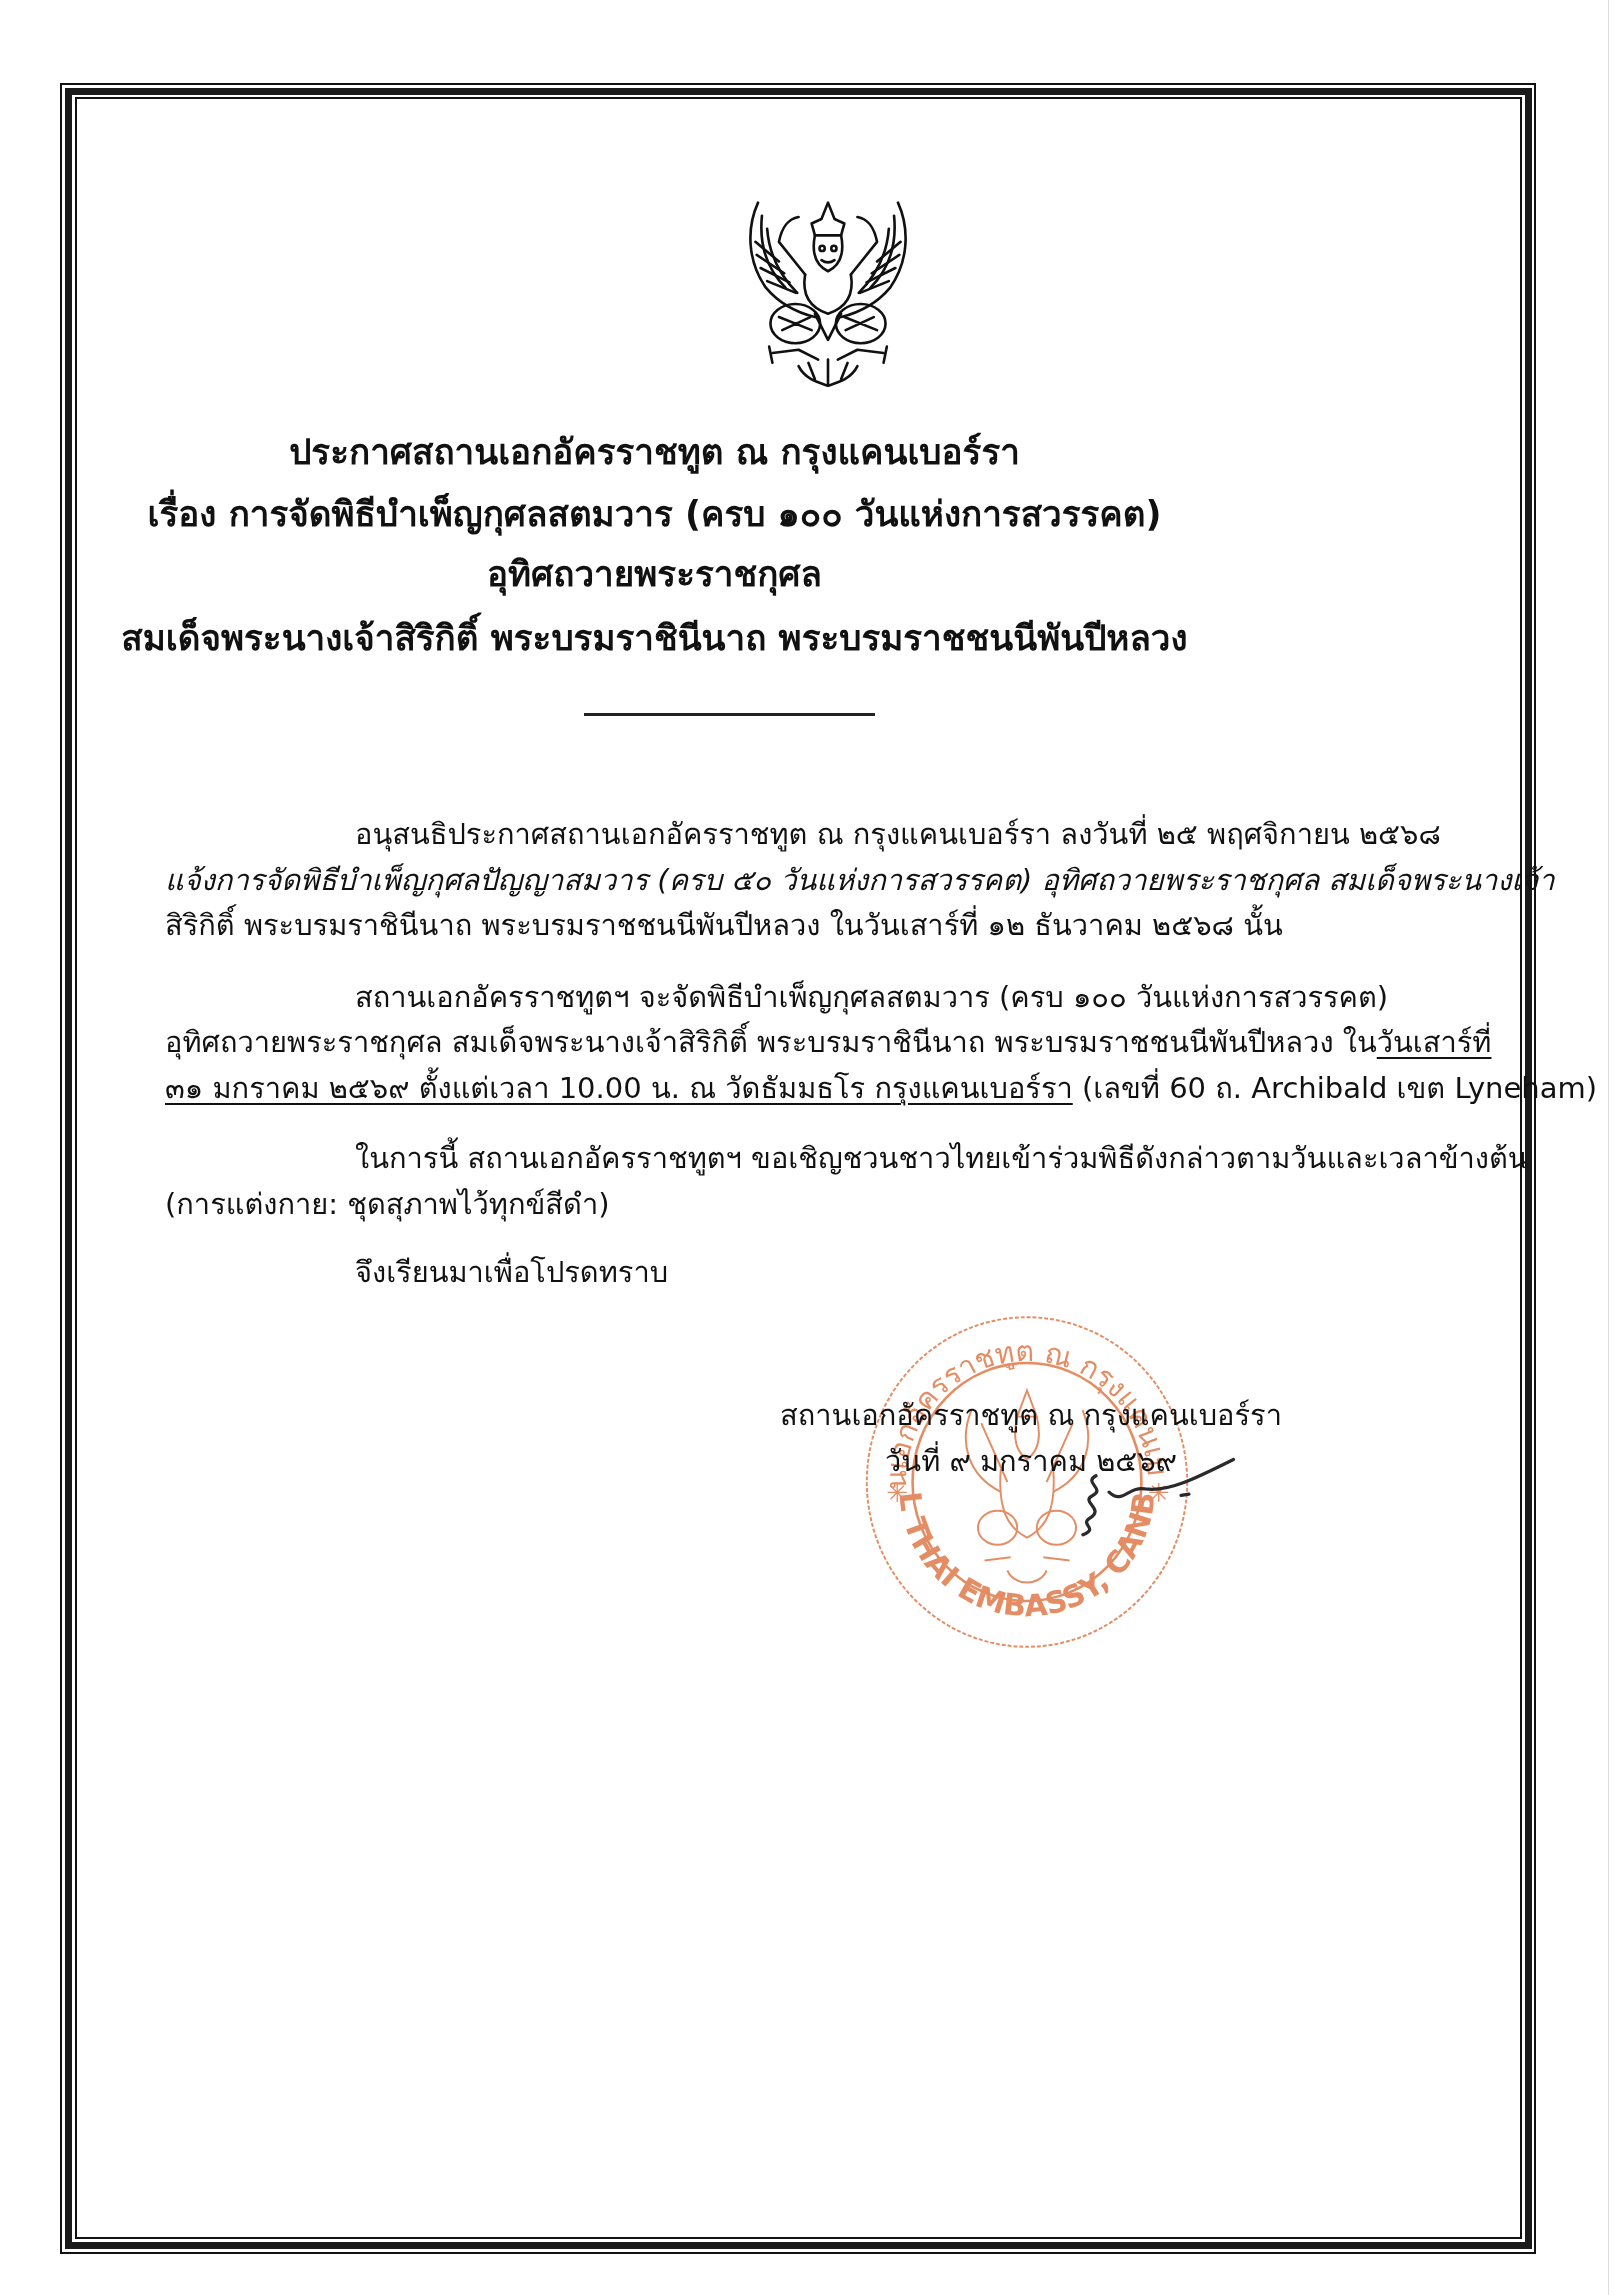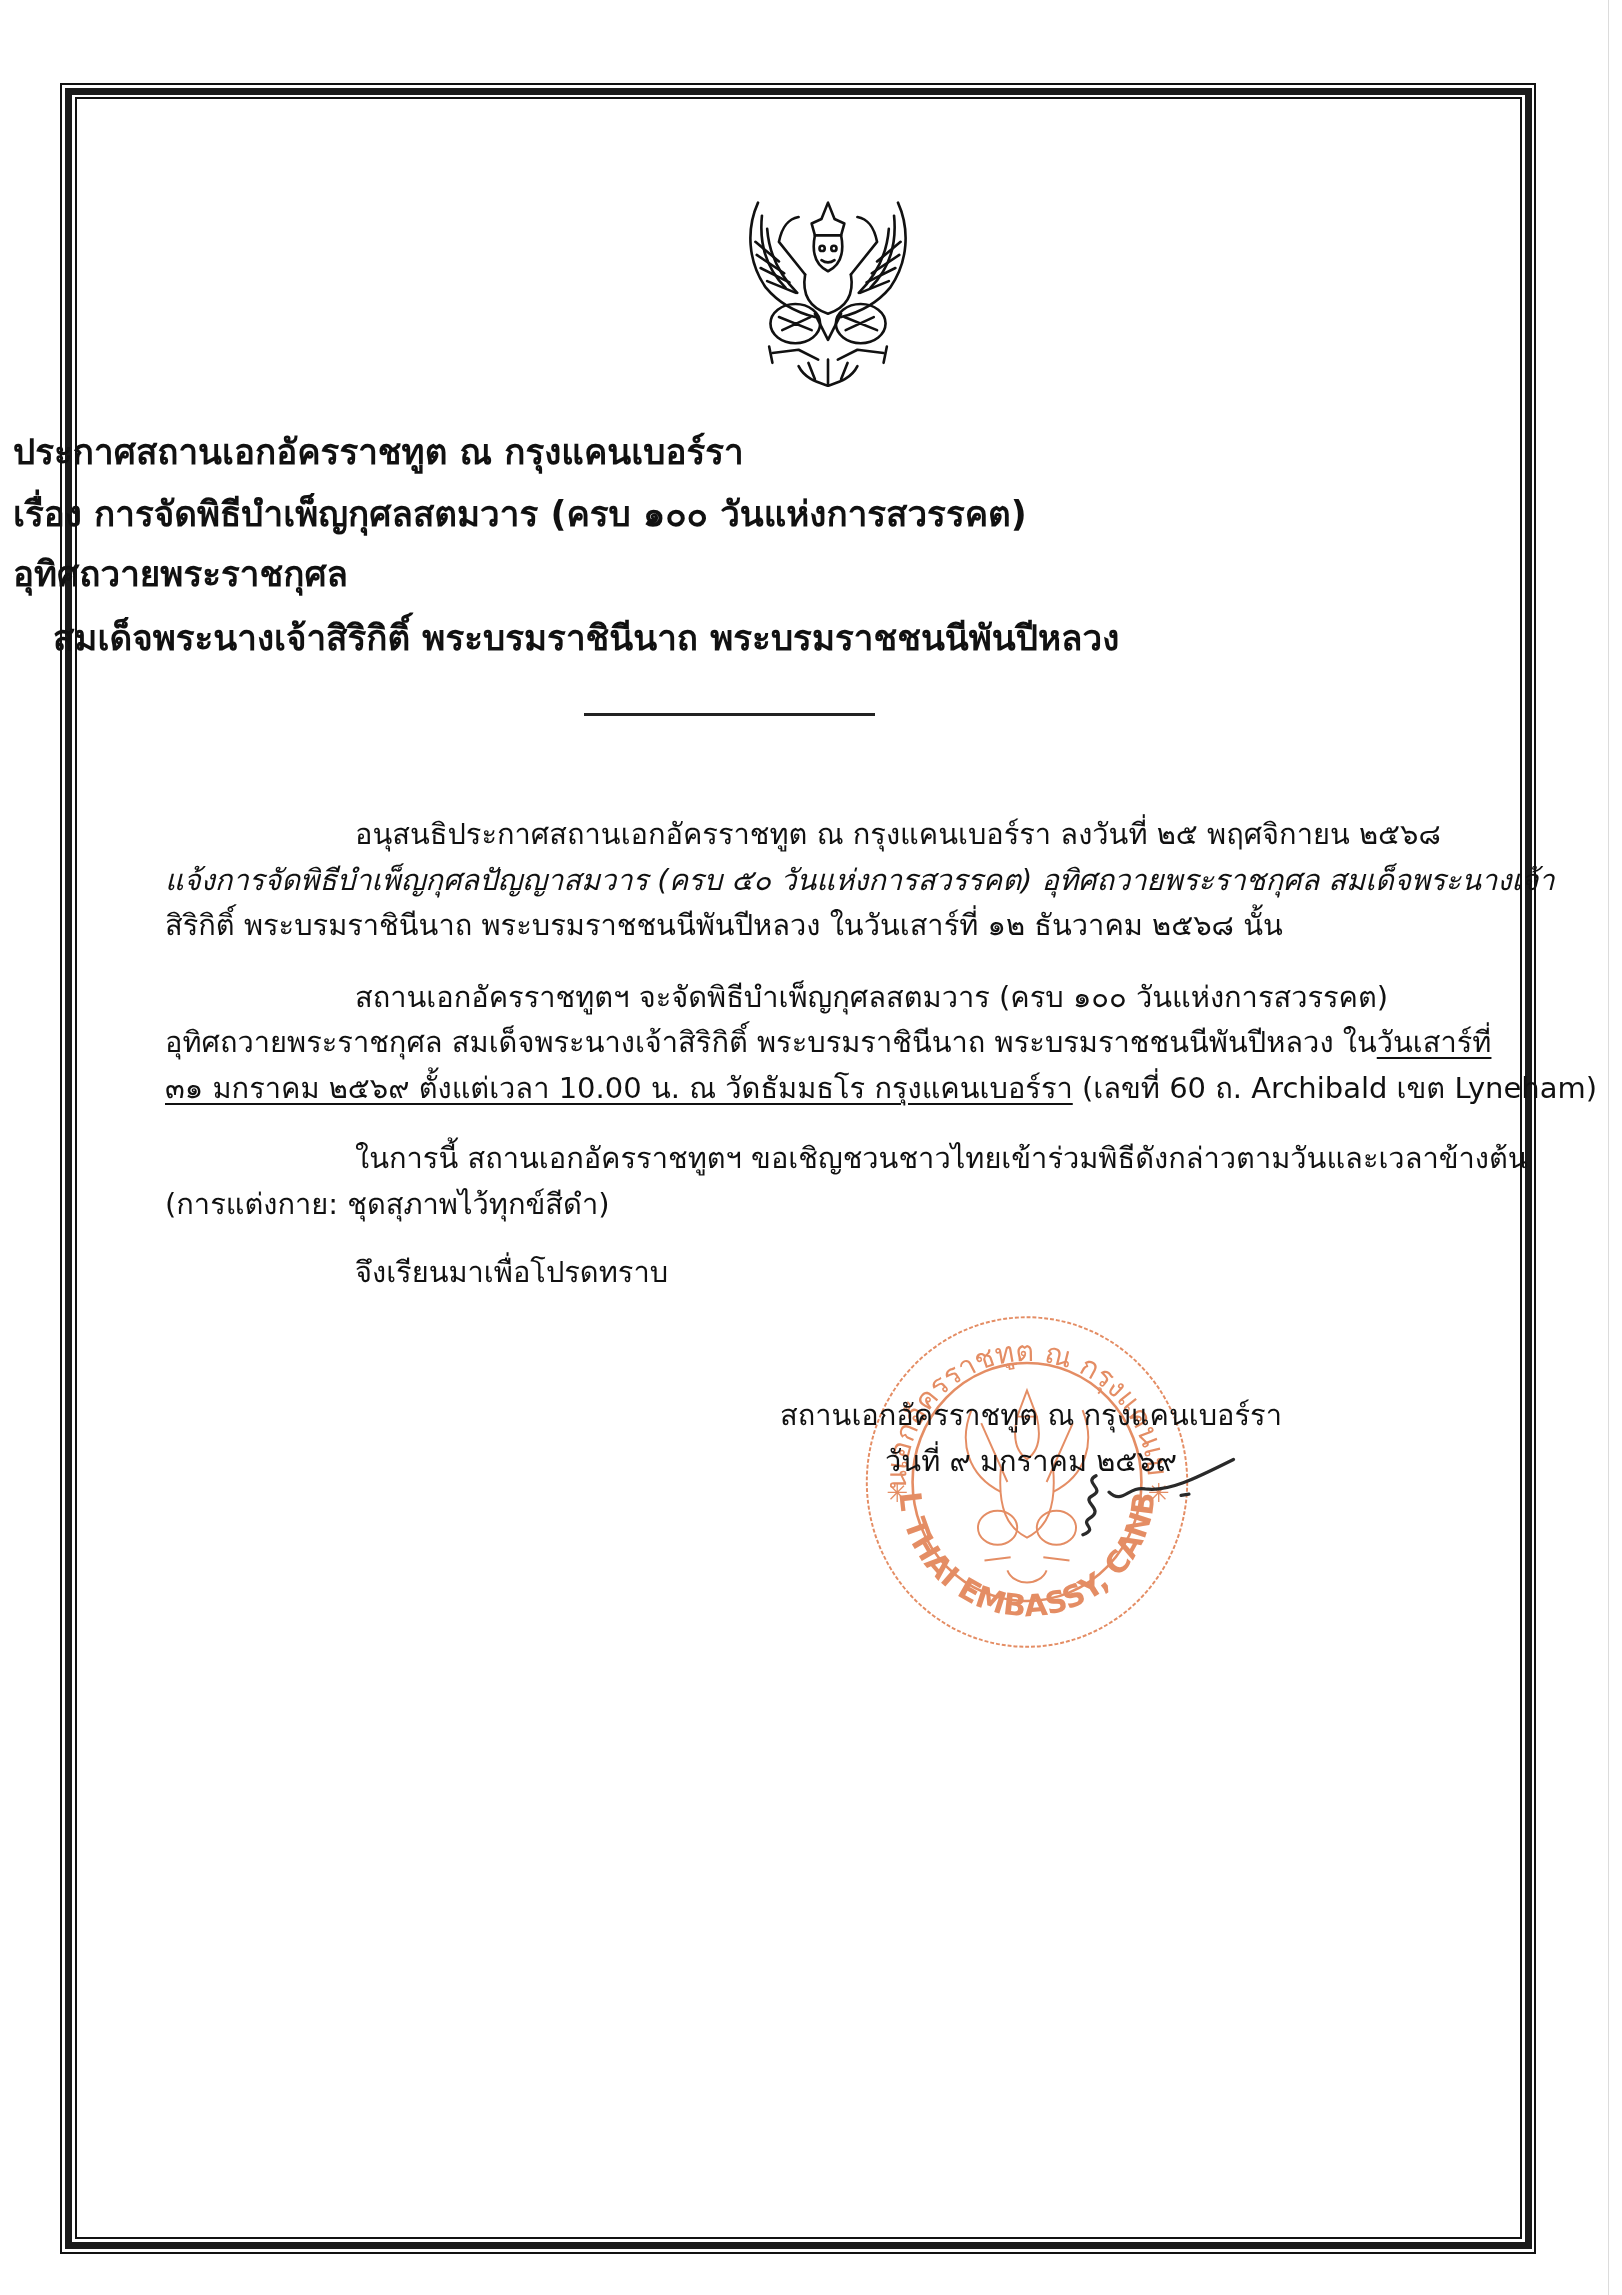--- a/index.html
+++ b/index.html
@@ -10,23 +10,23 @@
   .frame-outer { position:absolute; left:60px; top:83px; width:1476px; height:2171px;
                  border:2px solid #111; box-sizing:border-box; }
   .frame-mid   { position:absolute; left:65px; top:88px; width:1467px; height:2161px;
                  border:7.9px solid #1a1a1a; box-sizing:border-box; }
   .frame-inner { position:absolute; left:75px; top:97px; width:1447px; height:2142px;
                  border:2px solid #111; box-sizing:border-box; }
   .scan-edge { position:absolute; left:1608px; top:0; width:1.3px; height:2295px; background:#dcdcdc; }
 
   .emblem { position:absolute; left:733px; top:183px; width:190px; height:206px; }
 
-  .heading { position:absolute; left:0; width:1309px; text-align:left;
-             font-size:35px; font-weight:bold; line-height:47px;margin-left:13px; }
-  .h1 { top:429px; } .h2 { top:491px; } .h3 { top:551px; } .h4 { top:615px;padding-left:40px; }
+  .heading { position:absolute; left:0; width:1309px; text-align:center;
+             font-size:35px; font-weight:bold; line-height:47px; }
+  .h1 { top:429px; } .h2 { top:491px; } .h3 { top:551px; } .h4 { top:615px; }
 
   .divider { position:absolute; left:584px; top:713px; width:291px; height:2.6px; background:#222; }
 
   .body-text { position:absolute; left:165px; width:1289px; font-size:29px; line-height:46px;
                white-space:nowrap; }
   .indent { padding-left:190px; }
   .u { text-decoration:underline; text-underline-offset:5.2px; }
 
   .sign { position:absolute; left:753px; width:556px; text-align:center; font-size:29px; line-height:46px; }
 

